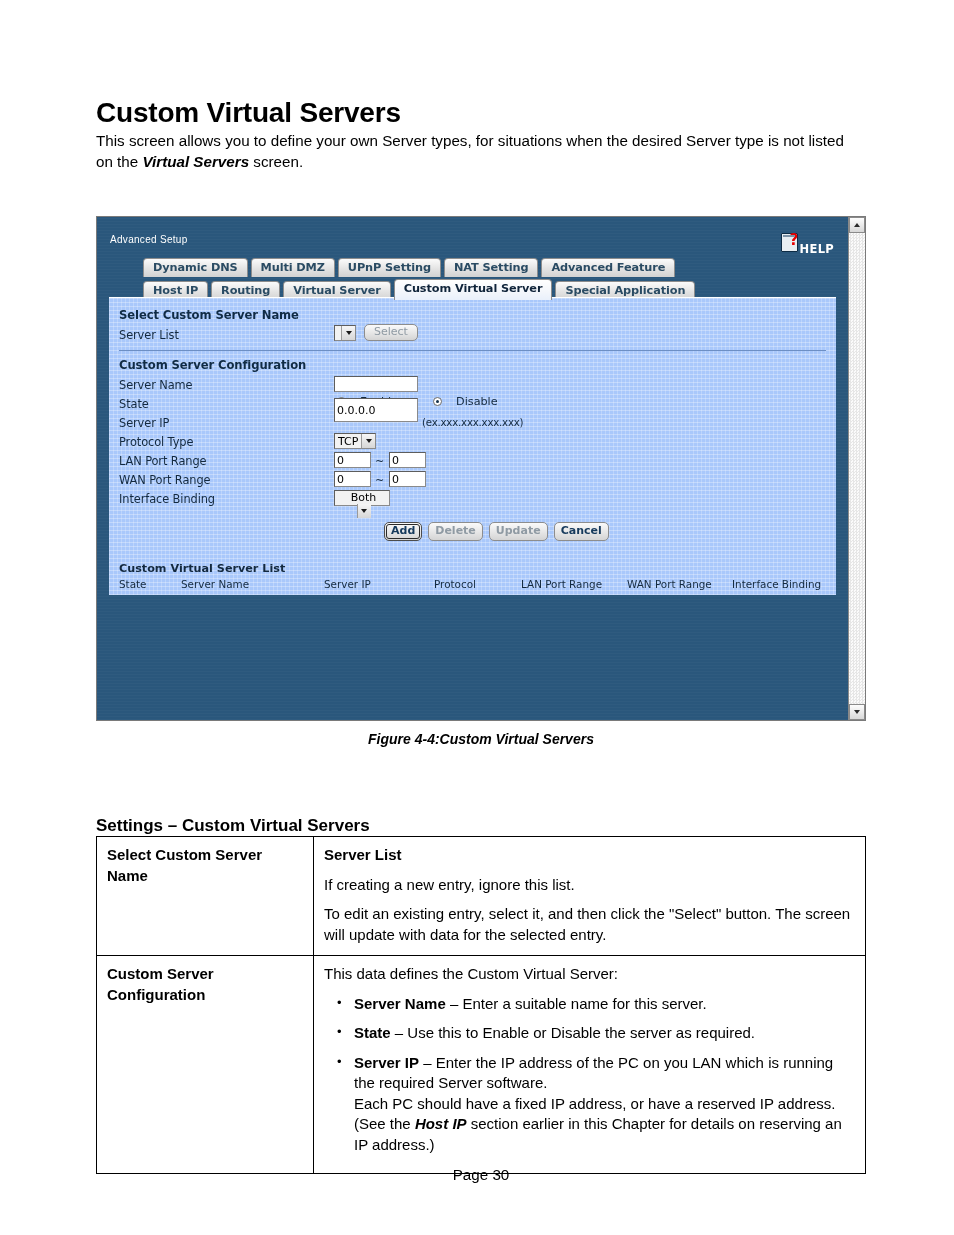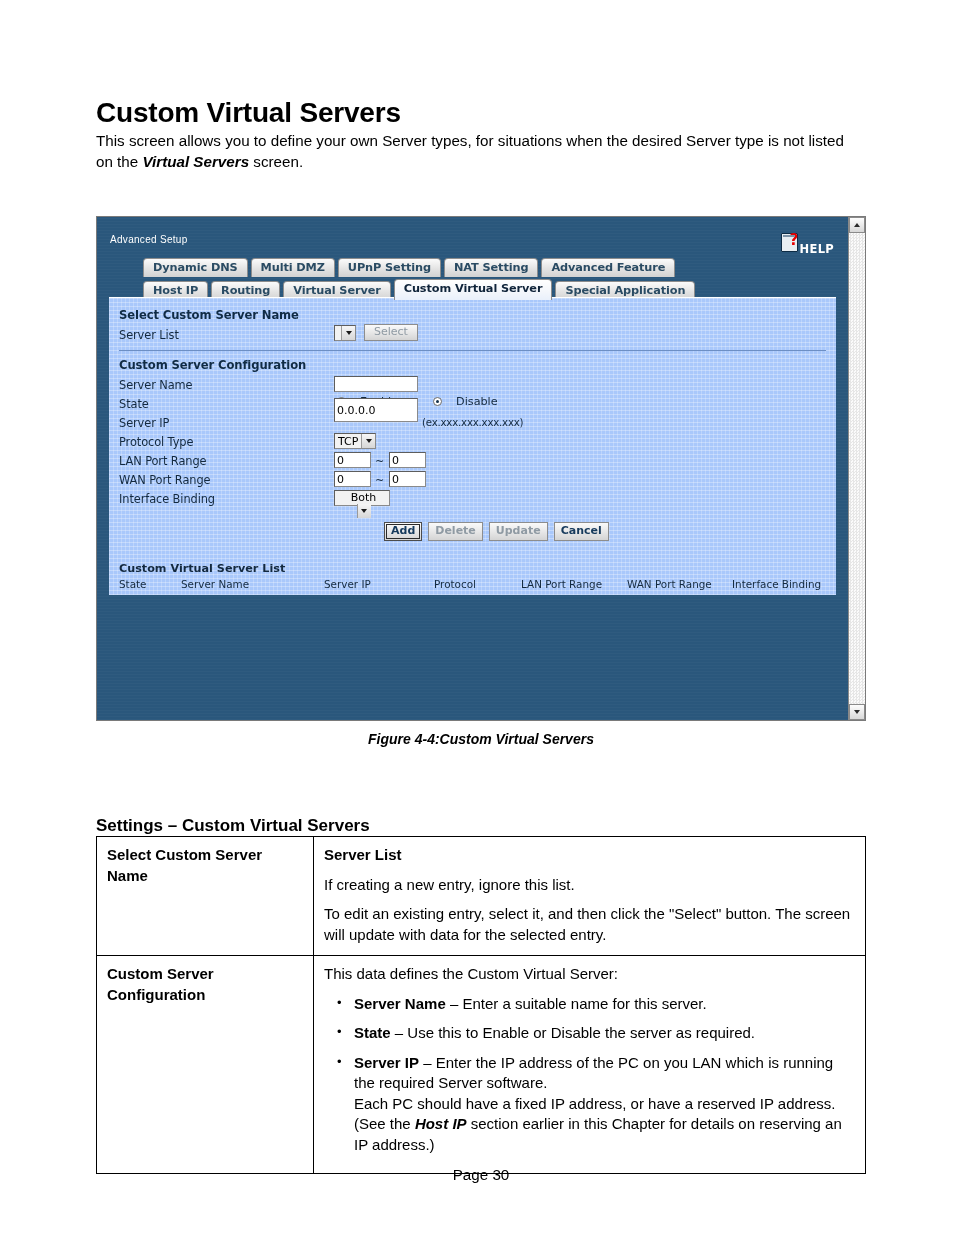--- a/index.html
+++ b/index.html
@@ -282,21 +282,21 @@
   
   .btnrow {
     position: absolute;
     left: 275px; top: 302px;
     display: flex;
     gap: 6px;
   }
   .btn {
     background: linear-gradient(180deg,#fafafa 0%, #e6e6e6 55%, #d4d4d4 100%);
     border: 1px solid #8d8d8d;
-    border-radius: 0;
+    border-radius: 5px;
     font-size: 11px;
     font-weight: bold;
     color: #163a5c;
     padding: 2px 6px 3px 6px;
     line-height: 12px;
     font-family: "DejaVu Sans", sans-serif;
   }
   .btn.disabled { color: #8f9aa3; }
   .btn.focus { outline: 1px solid #2b2b2b; outline-offset: -3px; border-color: #4c4c4c; }
   .btn.small {

